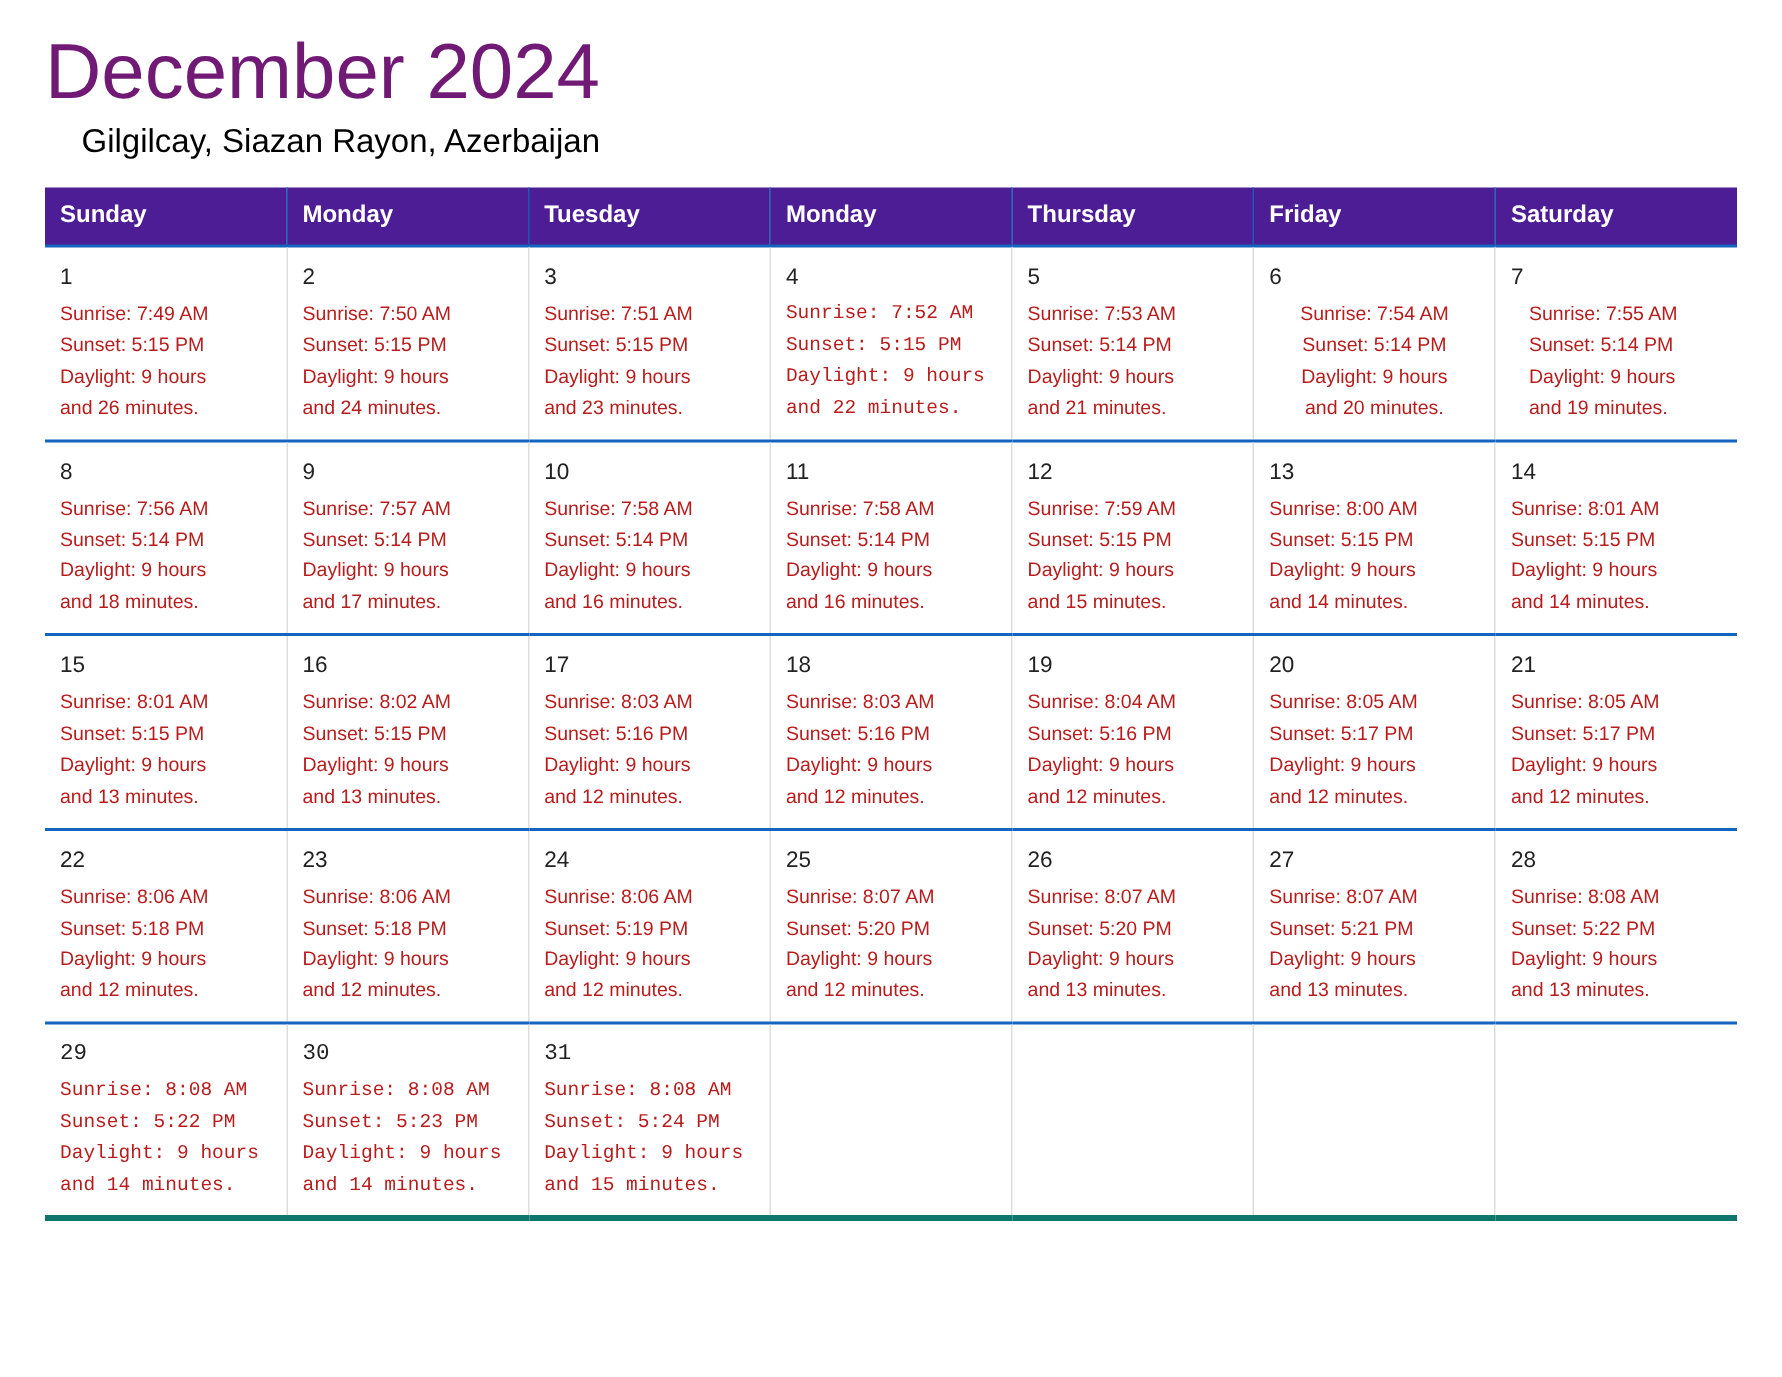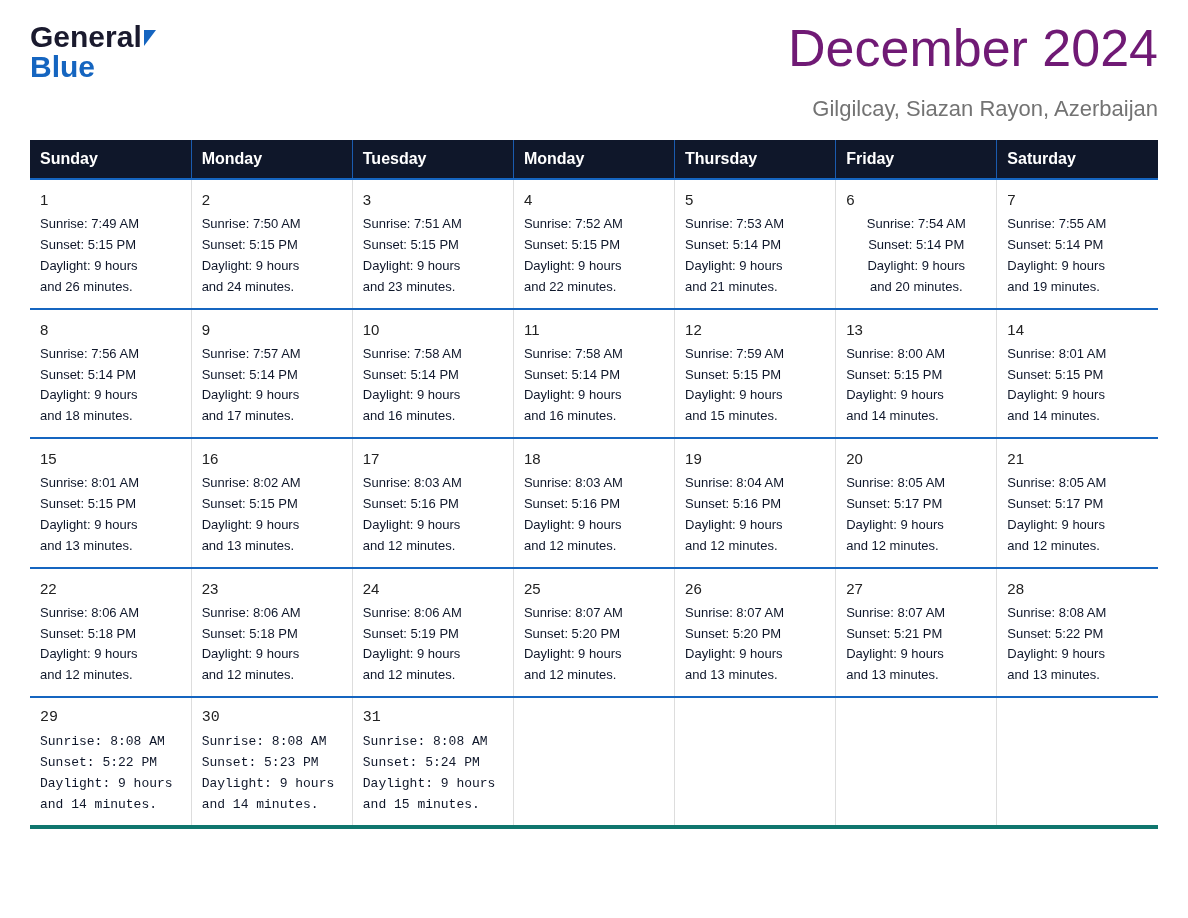--- a/index.html
+++ b/index.html
@@ -27,29 +27,29 @@
     }
     .title-block h1 {
       font-size: 52px;
       font-weight: normal;
       color: #701a75;
       line-height: 1.1;
     }
     .title-block h2 {
       font-size: 22px;
       font-weight: normal;
-      color: #737373;
-      margin-top: 19px;
+      color: #000000;
+      margin-top: 4px;
     }
     table {
       width: 100%;
       border-collapse: collapse;
     }
     thead tr th {
-      background-color: #0f172a;
+      background-color: #4c1d95;
       color: #fff;
       font-size: 16px;
       font-weight: bold;
       padding: 10px 10px;
       text-align: left;
       border-right: 1px solid #1a5baf;
     }
     thead tr th:last-child {
       border-right: none;
       margin-top: 20px;
@@ -68,21 +68,21 @@
       border-right: none;
     }
     tbody tr td .day-num {
       font-size: 15px;
       font-weight: normal;
       display: block;
       margin-bottom: 3px;
     }
     tbody tr td .day-info {
       font-size: 13px;
-      color: #0f172a;
+      color: #b91c1c;
       line-height: 1.6;
     }
     tbody tr:last-child td {
       border-bottom: 4px solid #0f766e;
       font-family: Liberation Mono, monospace;
     }
     .logo-row {
       display: flex;
       align-items: center;
     }
@@ -99,27 +99,20 @@
       border-width: 16px 12px 0 0;
       border-color: #1565c0 transparent transparent transparent;
       margin-left: 2px;
       margin-top: 2px;
     }
   </style>
 </head>
 <body>
 
 <div class="header">
-  <div class="logo">
-    <div class="logo-row">
-      <span class="logo-text-general">General</span>
-      <span class="logo-arrow"></span>
-    </div>
-    <div style="font-size:30px; font-weight:bold; color:#1565c0; margin-top:-4px;">Blue</div>
-  </div>
   <div class="title-block">
     <h1>December 2024</h1>
     <h2>Gilgilcay, Siazan Rayon, Azerbaijan</h2>
   </div>
 </div>
 
 <table>
   <thead>
     <tr>
 
@@ -151,42 +144,42 @@
         </td>
         <td>
           <span class="day-num">3</span>
           <div class="day-info" style="white-space: pre-line;">Sunrise: 7:51 AM
 Sunset: 5:15 PM
 Daylight: 9 hours
 and 23 minutes.</div>
         </td>
         <td>
           <span class="day-num">4</span>
-          <div class="day-info" style="white-space: pre-line;">Sunrise: 7:52 AM
+          <div class="day-info" style="white-space: pre-line; font-family: Liberation Mono, monospace;">Sunrise: 7:52 AM
 Sunset: 5:15 PM
 Daylight: 9 hours
 and 22 minutes.</div>
         </td>
         <td>
           <span class="day-num">5</span>
           <div class="day-info" style="white-space: pre-line;">Sunrise: 7:53 AM
 Sunset: 5:14 PM
 Daylight: 9 hours
 and 21 minutes.</div>
         </td>
         <td>
           <span class="day-num">6</span>
           <div class="day-info" style="white-space: pre-line; text-align: center;">Sunrise: 7:54 AM
 Sunset: 5:14 PM
 Daylight: 9 hours
 and 20 minutes.</div>
         </td>
         <td>
           <span class="day-num">7</span>
-          <div class="day-info" style="white-space: pre-line;">Sunrise: 7:55 AM
+          <div class="day-info" style="white-space: pre-line; margin-left: 12px;">Sunrise: 7:55 AM
 Sunset: 5:14 PM
 Daylight: 9 hours
 and 19 minutes.</div>
         </td>
       </tr>
       <tr>
         <td>
           <span class="day-num">8</span>
           <div class="day-info" style="white-space: pre-line;">Sunrise: 7:56 AM
 Sunset: 5:14 PM

